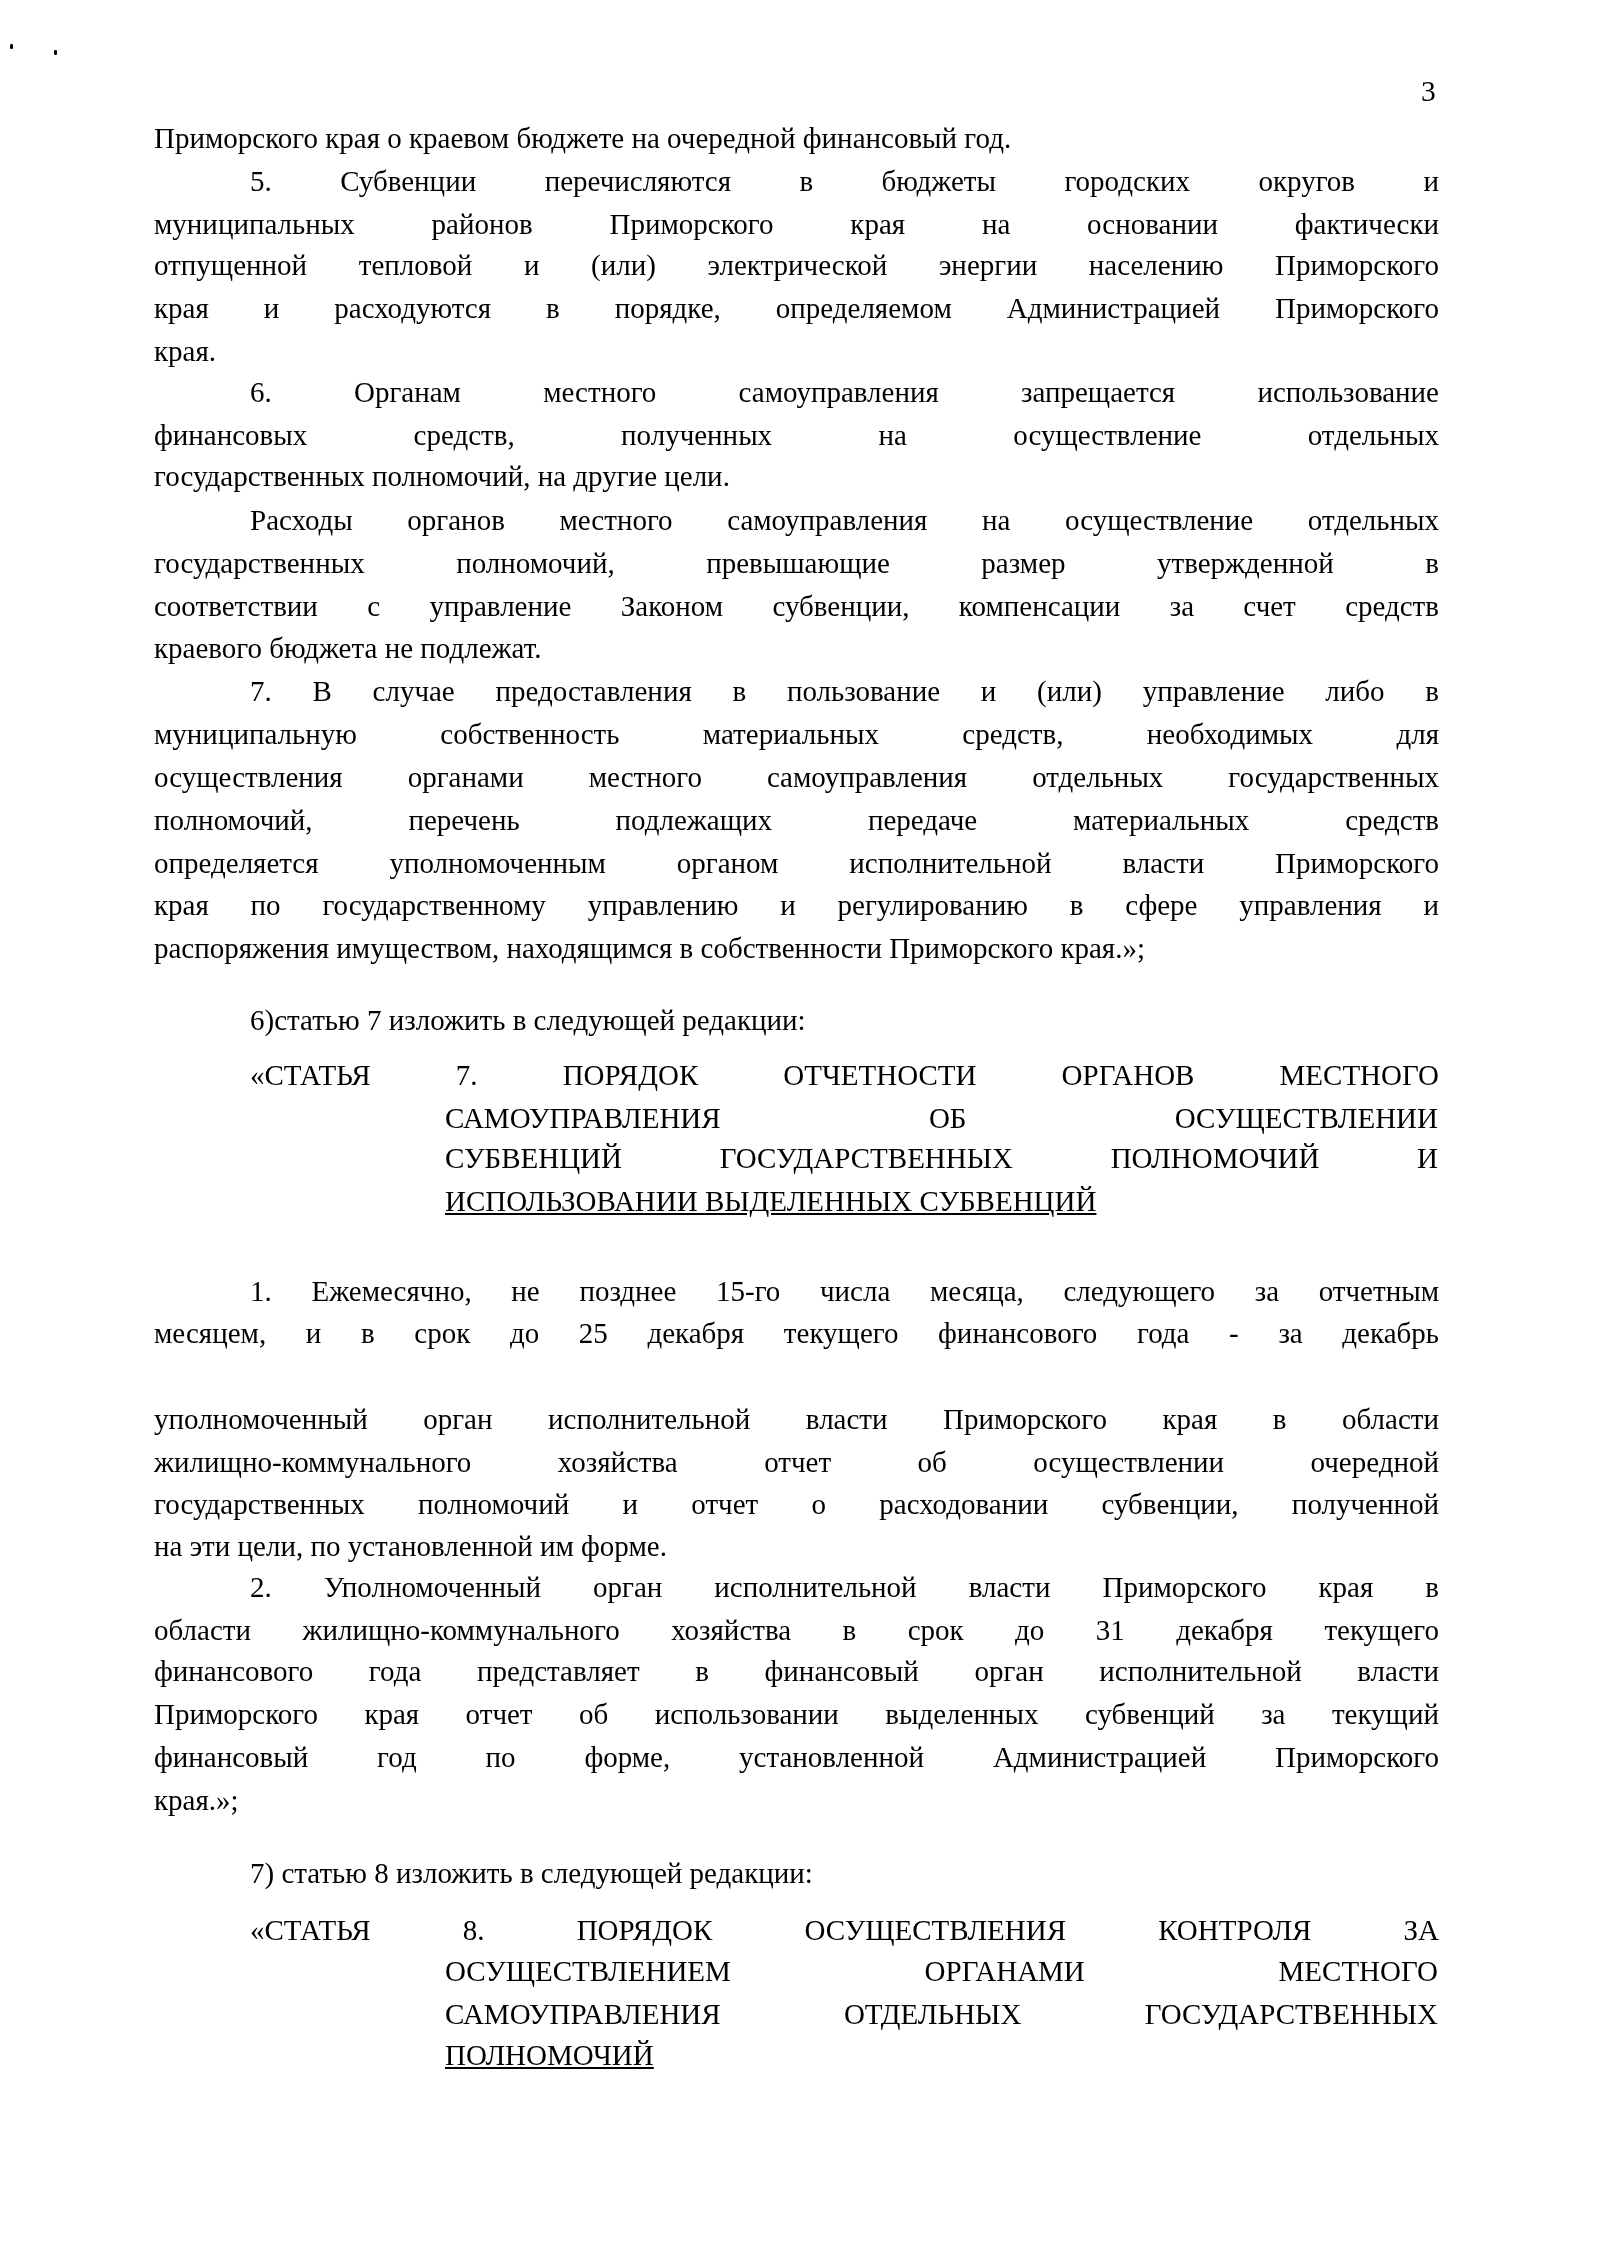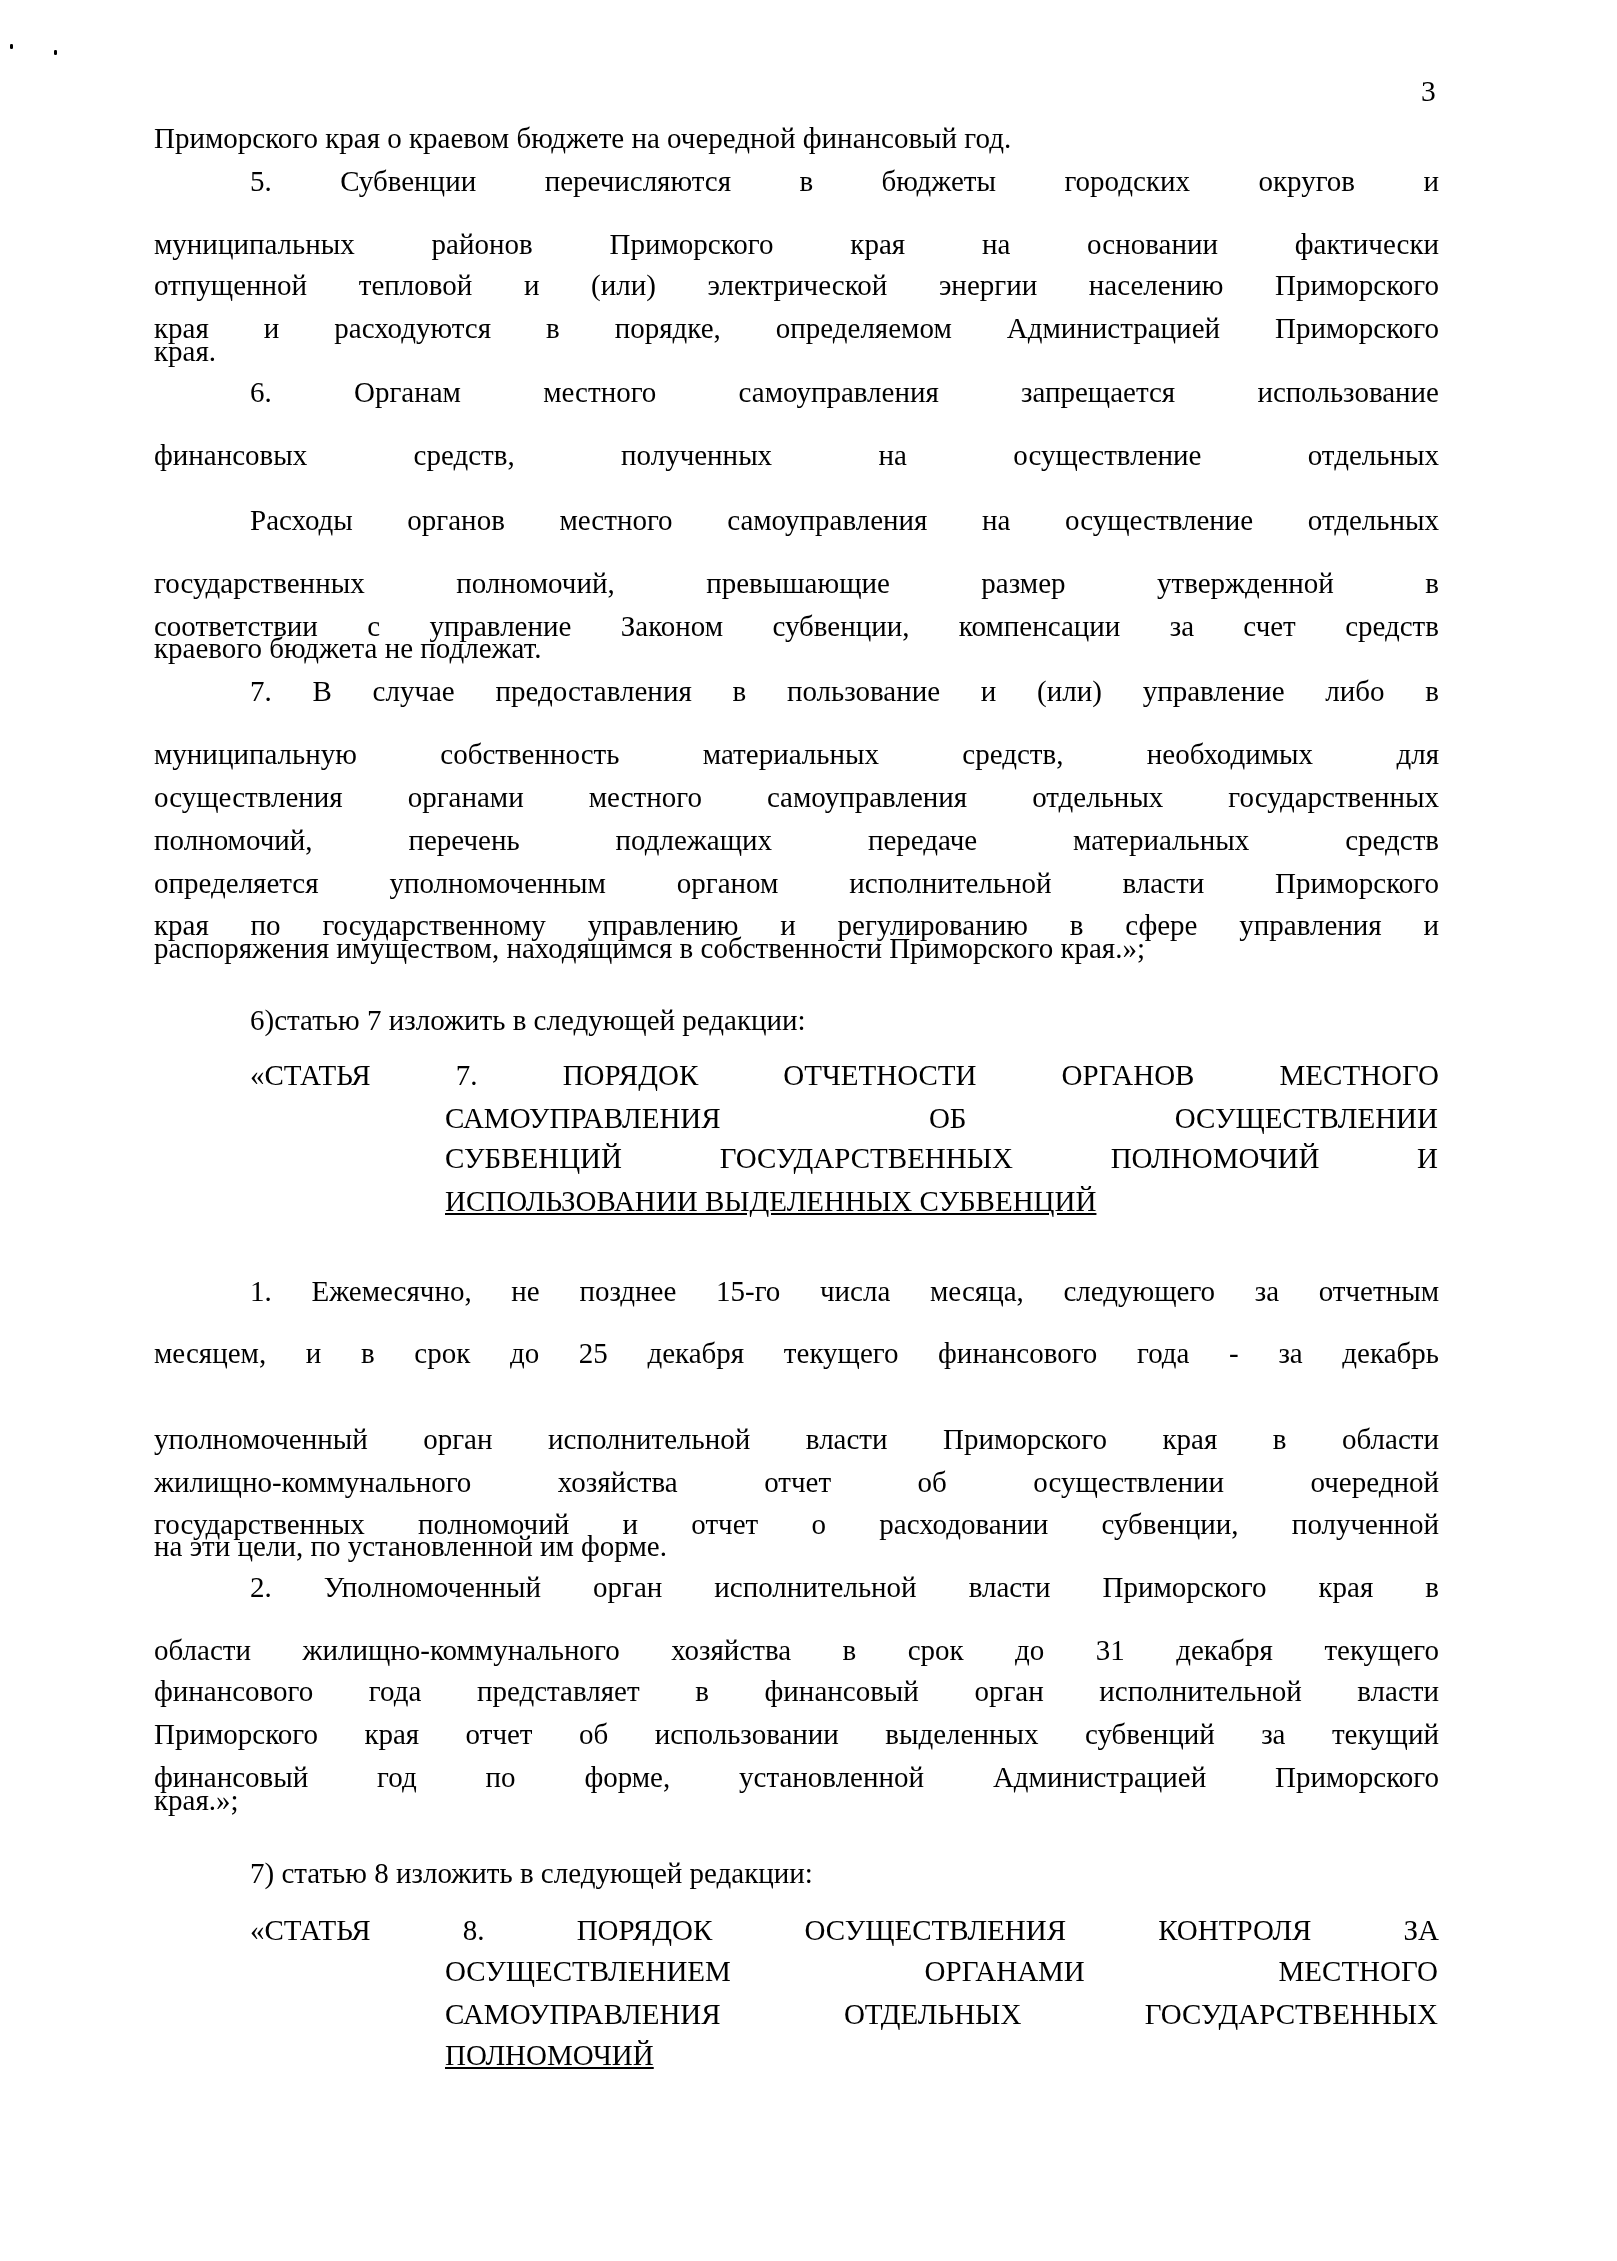--- a/index.html
+++ b/index.html
@@ -3,21 +3,21 @@
 <meta charset="utf-8">
 <style>
   html, body { margin: 0; padding: 0; background: #ffffff; }
   body { width: 1618px; height: 2261px; position: relative; overflow: hidden;
          font-family: "Liberation Serif", "DejaVu Serif", serif; color: #000; }
   .page { position: absolute; left: 0; top: 0; width: 1618px; height: 2261px; background: #fff; }
   .speck { position: absolute; background: #000; border-radius: 1.3px; }
   .pagenum { position: absolute; left: 1421px; top: 72px; font-size: 29.5px; line-height: 39px; }
   .ln { position: absolute; font-size: 29px; line-height: 39px; white-space: nowrap; height: 39px; }
   .j { text-align: justify; text-align-last: justify; white-space: normal; overflow: hidden; }
-  .full { left: 154px; width: 1285px; margin-top: 20px; }
+  .full { left: 154px; width: 1285px; }
   .ind  { left: 250px; width: 1189px; }
   .hcont{ left: 445px; width: 993px; }
   .lastl { left: 154px; }
   .lasti { left: 250px; margin-top: 30px; }
   .lasth { left: 445px; text-decoration: underline; }
 </style>
 </head>
 <body>
 
 <div class="page">
@@ -30,20 +30,21 @@
   <div class="ln lastl" style="top:119px">Приморского края о краевом бюджете на очередной финансовый год.</div>
 
   <div class="ln j ind" style="top:162px">5. Субвенции перечисляются в бюджеты городских округов и</div>
   <div class="ln j full" style="top:205px">муниципальных районов Приморского края на основании фактически</div>
   <div class="ln j full" style="top:246px">отпущенной тепловой и (или) электрической энергии населению Приморского</div>
   <div class="ln j full" style="top:289px">края и расходуются в порядке, определяемом Администрацией Приморского</div>
   <div class="ln lastl" style="top:332px">края.</div>
 
   <div class="ln j ind" style="top:373px">6. Органам местного самоуправления запрещается использование</div>
   <div class="ln j full" style="top:416px">финансовых средств, полученных на осуществление отдельных</div>
+  <div class="ln lastl" style="top:457px">государственных полномочий, на другие цели.</div>
 
   <div class="ln j ind" style="top:501px">Расходы органов местного самоуправления на осуществление отдельных</div>
   <div class="ln j full" style="top:544px">государственных полномочий, превышающие размер утвержденной в</div>
   <div class="ln j full" style="top:587px">соответствии с управление Законом субвенции, компенсации за счет средств</div>
   <div class="ln lastl" style="top:629px">краевого бюджета не подлежат.</div>
 
   <div class="ln j ind" style="top:672px">7. В случае предоставления в пользование и (или) управление либо в</div>
   <div class="ln j full" style="top:715px">муниципальную собственность материальных средств, необходимых для</div>
   <div class="ln j full" style="top:758px">осуществления органами местного самоуправления отдельных государственных</div>
   <div class="ln j full" style="top:801px">полномочий, перечень подлежащих передаче материальных средств</div>

